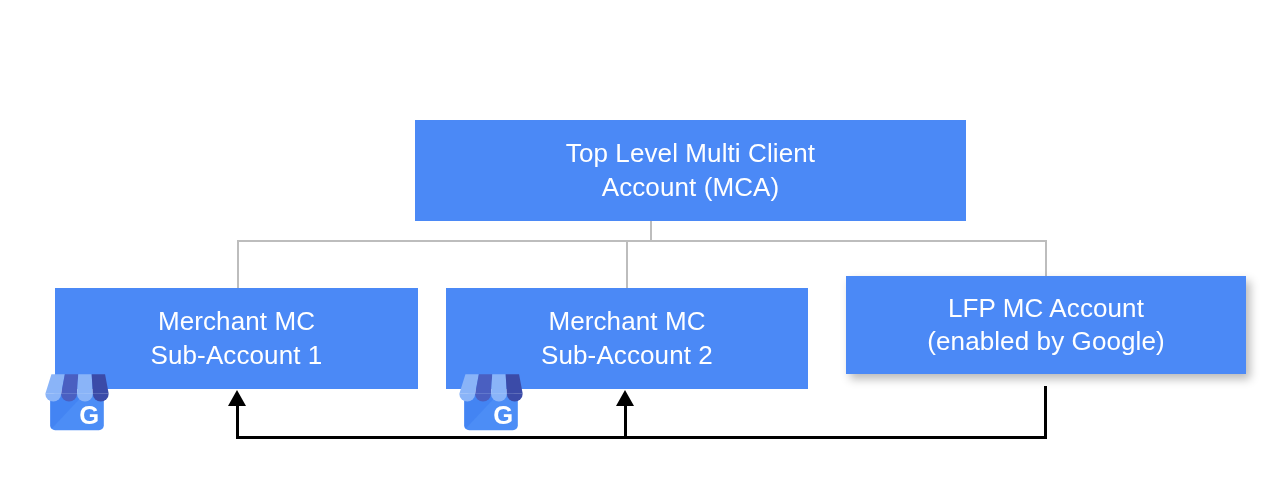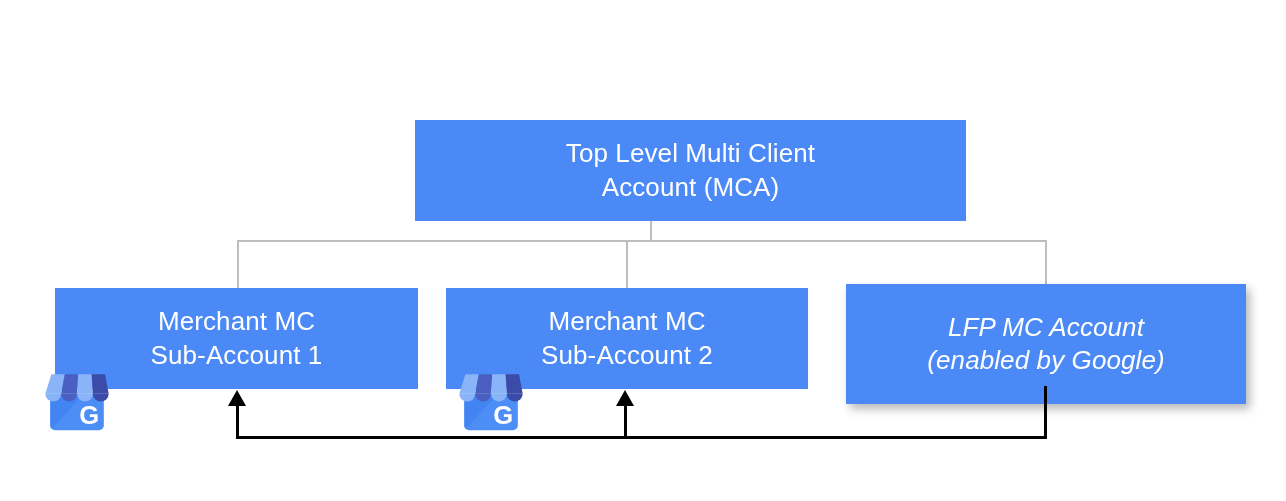--- a/index.html
+++ b/index.html
@@ -58,26 +58,25 @@
   }
   #node-sub2 {
     left: 446px;
     top: 288px;
     width: 362px;
     height: 101px;
     background: var(--brand-blue, #4b89f6);
   }
   #node-lfp {
     left: 846px;
-    top: 284px;
+    top: 276px;
     width: 400px;
-    height: 120px;
+    height: 98px;
     background: var(--brand-blue, #4b89f6);
     box-shadow: 4px 5px 9px rgba(0,0,0,0.28);
-    font-style: italic;
   }
 
   
   .gline {
     position: absolute;
     background: #bdbdbd;
     z-index: 2;
   }
   #gl-top-stem   { left: 650px; top: 193px; width: 2px;   height: 49px; }
   #gl-hbar       { left: 237px; top: 240px; width: 810px; height: 2px; }

